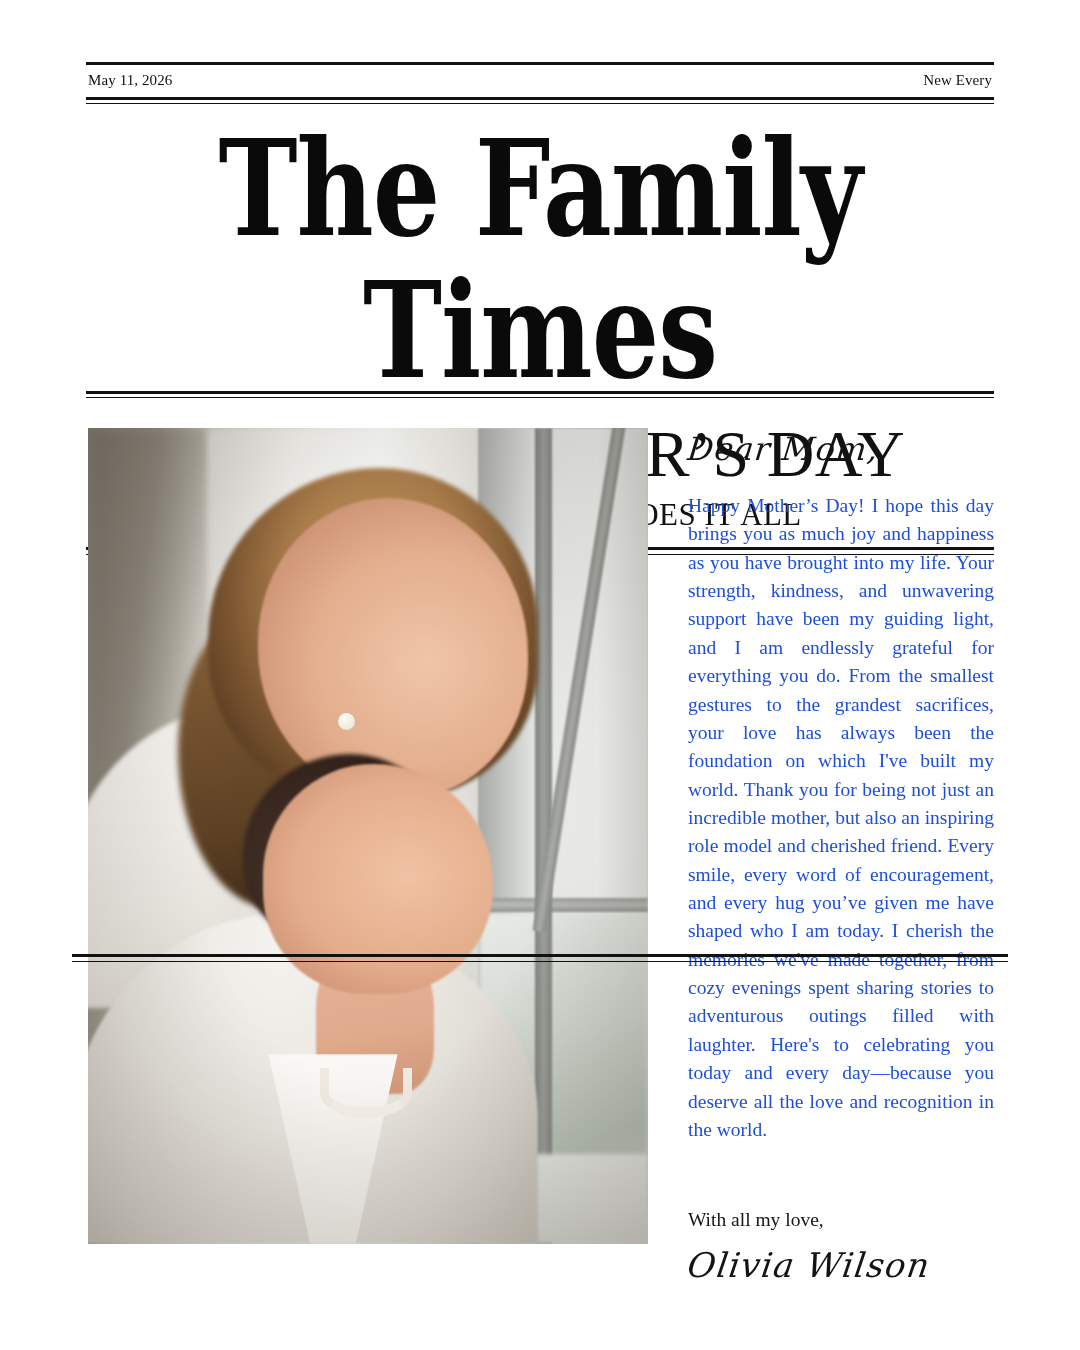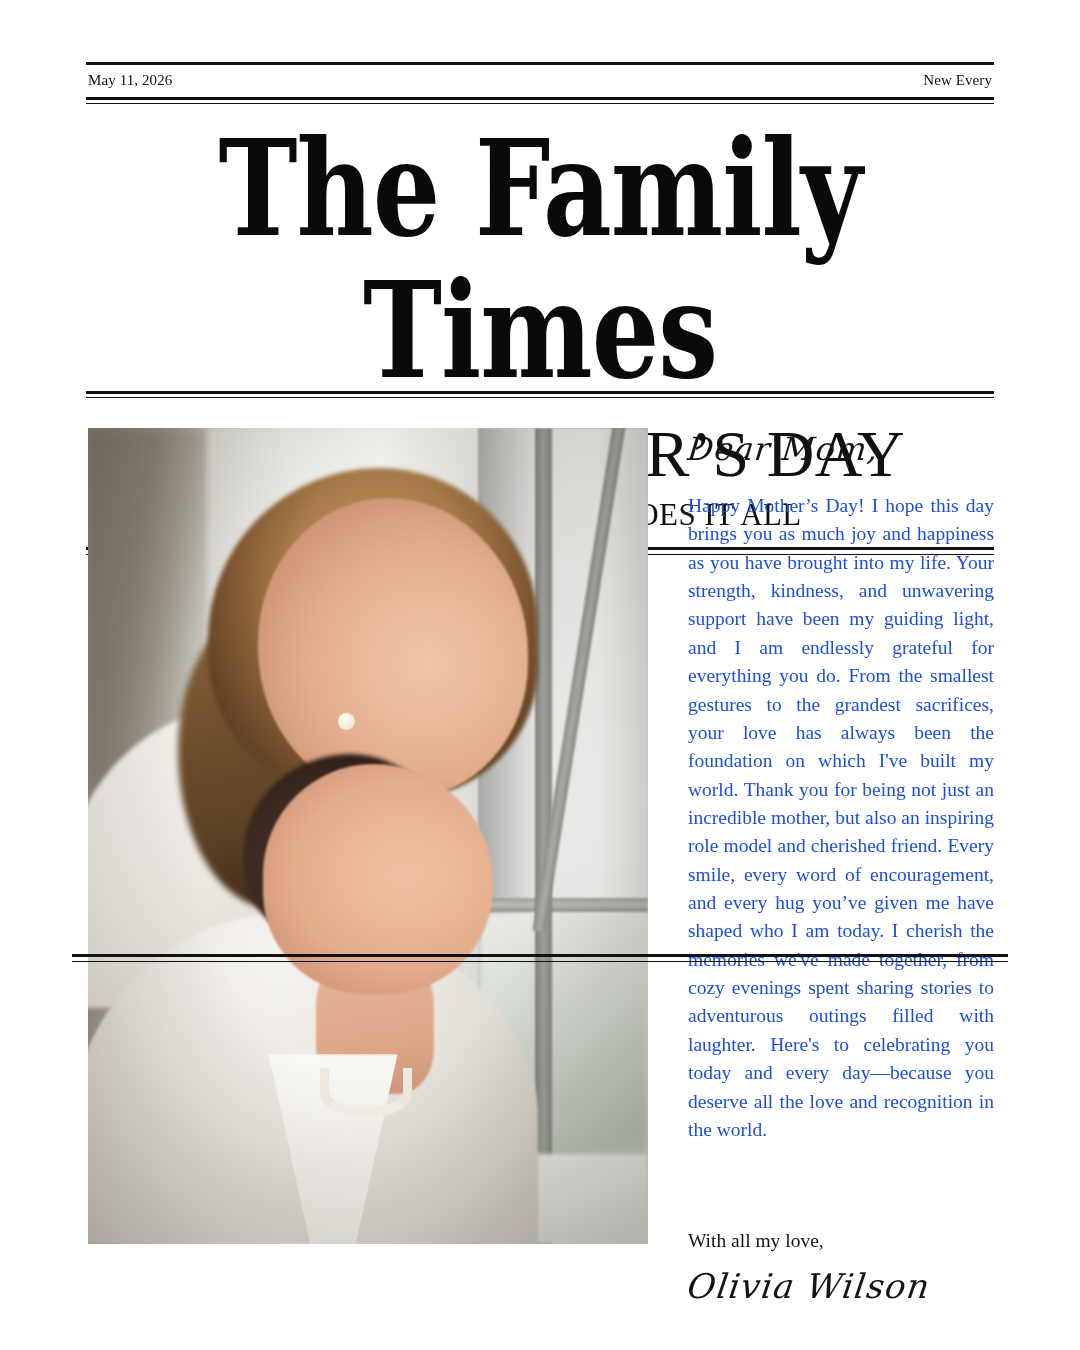--- a/index.html
+++ b/index.html
@@ -280,21 +280,21 @@
   .letter-body {
     font-size: 19.5px;
     line-height: 1.455;
     text-align: justify;
     text-justify: inter-word;
     hyphens: none;
     color: #1d4ed8;
   }
 
   .closing {
-    margin-top: 86px;
+    margin-top: 65px;
     font-size: 19.5px;
     color: #151515;
   }
 
   .signature {
     margin-top: 14px;
     font-family: "DejaVu Serif", "Liberation Serif", serif;
     font-style: italic;
     font-size: 34px;
     letter-spacing: 1.2px;

